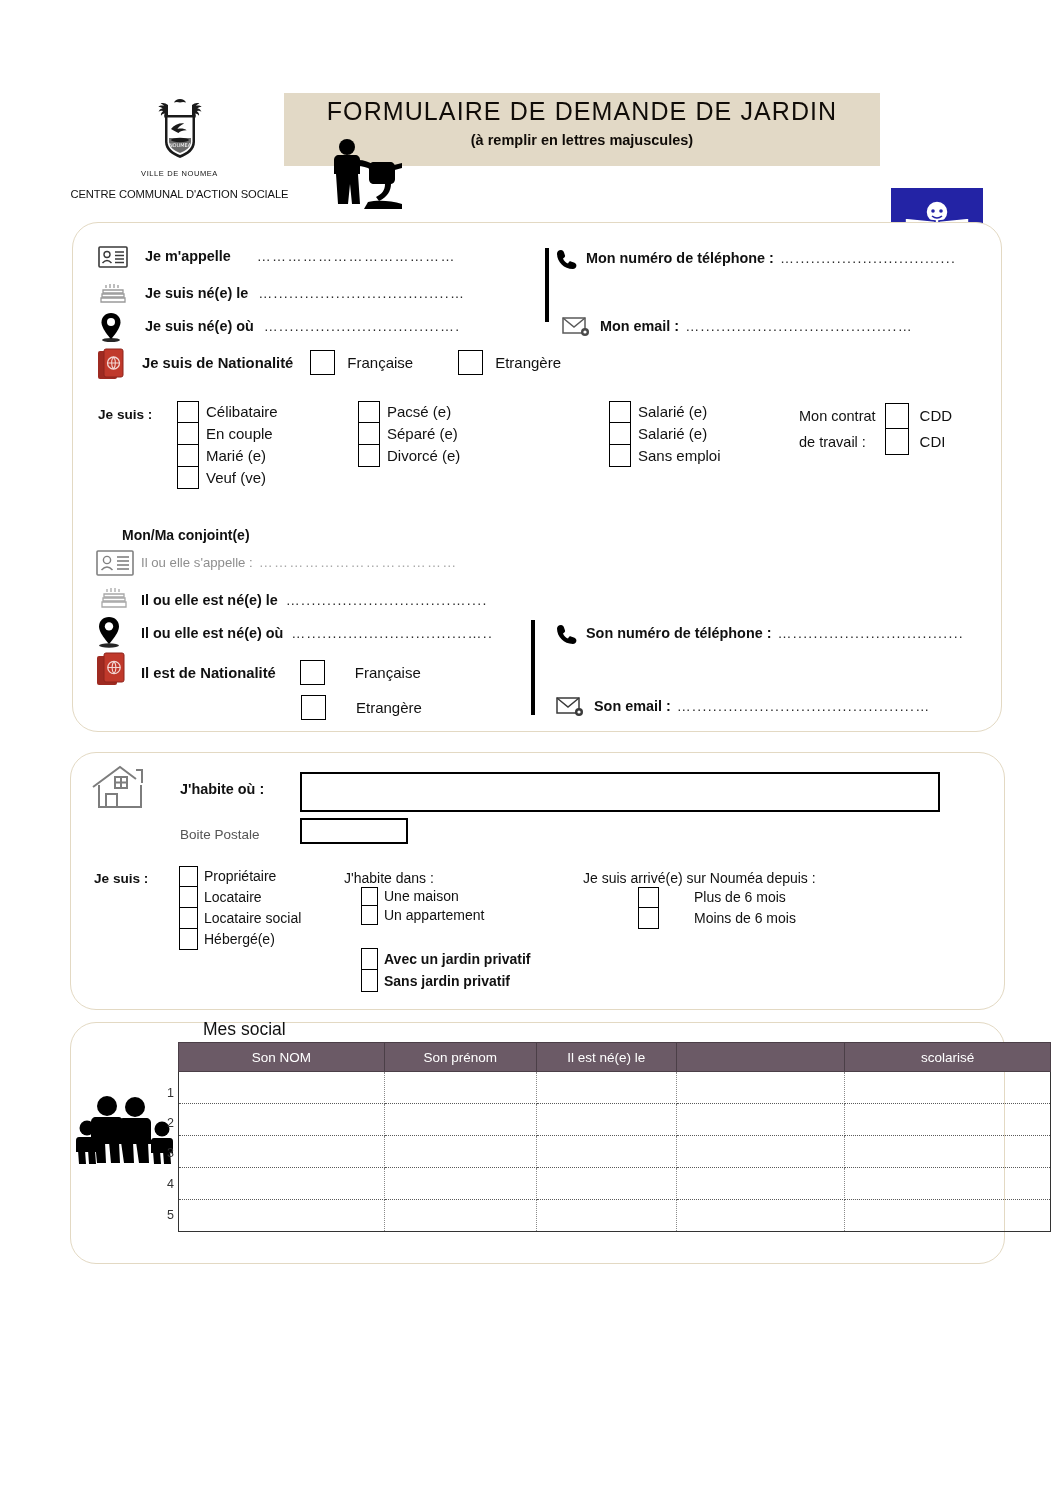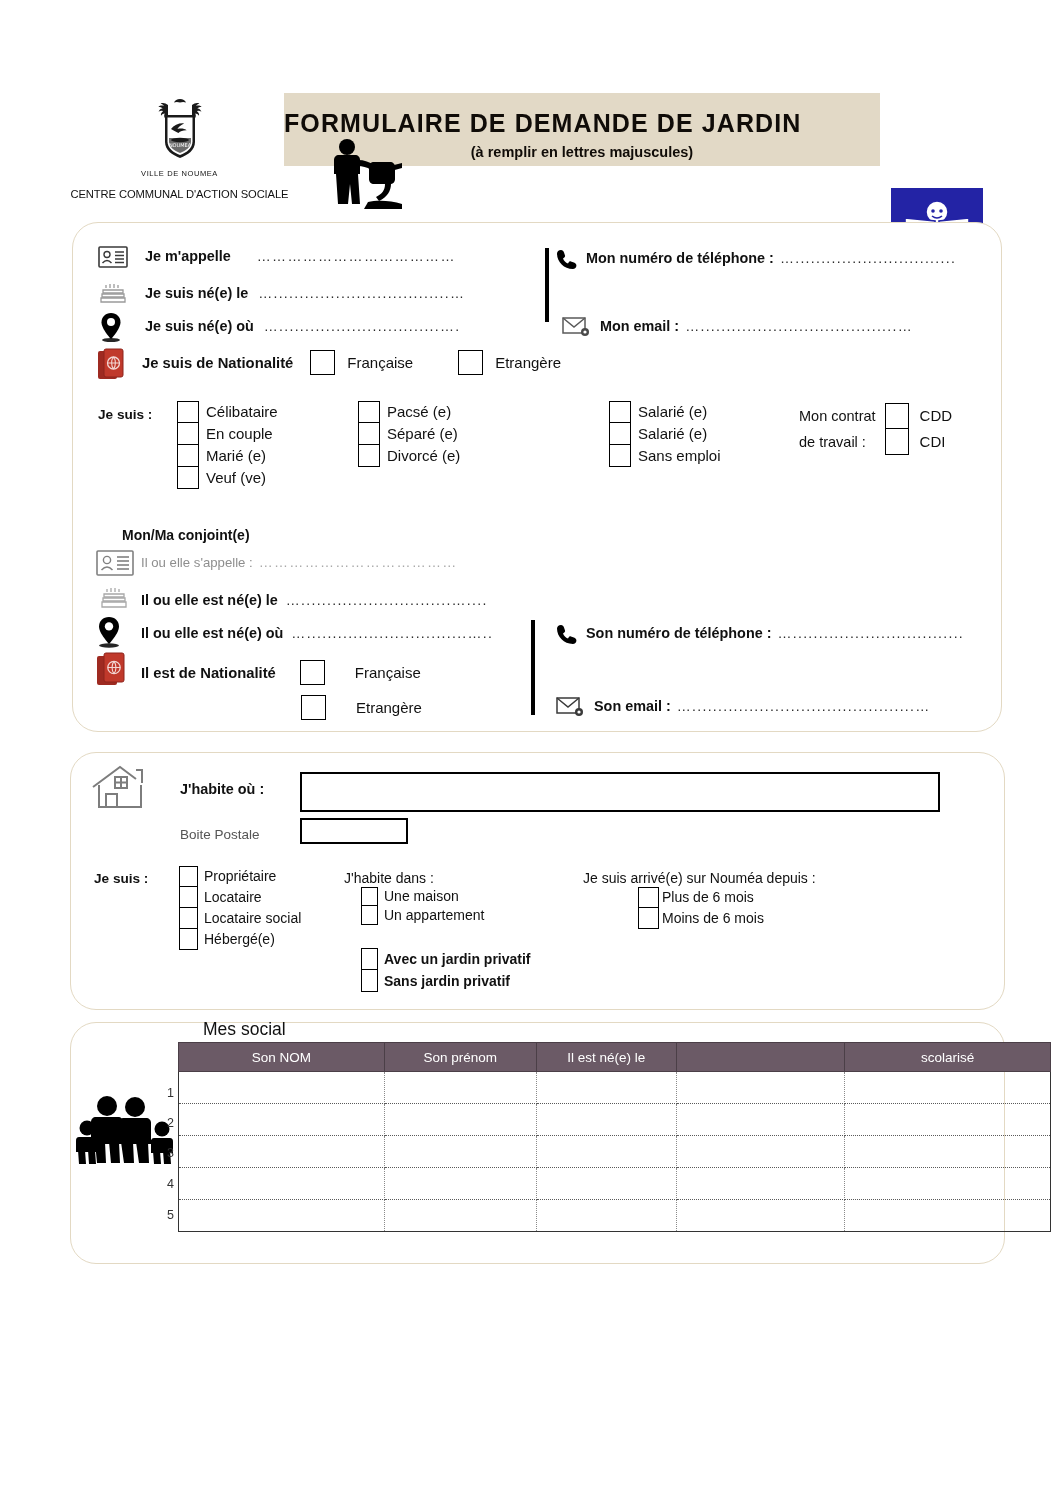--- a/index.html
+++ b/index.html
@@ -18,22 +18,22 @@
   .logo-block{position:absolute;left:62px;top:8px;width:235px;text-align:center;}
   .crest{width:74px;height:68px;margin:0 auto;}
   .crest-caption{font-size:7.5px;letter-spacing:.6px;margin-top:1px;color:#111;}
   .ccas-line{font-size:11.2px;letter-spacing:-0.1px;margin-top:10px;color:#111;white-space:nowrap;}
 
   .title-band{
     position:absolute;left:284px;top:5px;width:596px;height:73px;
     background:#e2d9c6;
   }
   .title-main{
-    text-align:left;font-weight:bold;font-size:25px;letter-spacing:1.1px;
-    padding-top:16px;color:#100c08;
+    text-align:center;font-weight:normal;font-size:25px;letter-spacing:1.1px;
+    padding-top:4px;color:#100c08;
   }
   .title-sub{
     text-align:center;font-weight:bold;font-size:14.5px;margin-top:6px;color:#100c08;
   }
   .water-icon{position:absolute;left:330px;top:48px;width:80px;height:78px;}
   .plant-icon{position:absolute;left:765px;top:140px;width:92px;height:64px;}
 
   .falc{
     position:absolute;left:891px;top:100px;width:92px;height:80px;
     background:#2323a5;
@@ -475,21 +475,21 @@
   </div>
 
   <div style="position:absolute;left:583px;top:869px;">
     <span class="opt-txt-sm">Je suis arrivé(e) sur Nouméa depuis :</span>
   </div>
   <div style="position:absolute;left:638px;top:887px;display:flex;">
     <div class="cbstack">
       <span class="cb cb-xs" style="width:21px;height:21px;"></span>
       <span class="cb cb-xs" style="width:21px;height:21px;"></span>
     </div>
-    <div style="margin-left:3px;">
+    <div style="margin-left:35px;">
       <div class="opt-txt-sm" style="height:21px;line-height:21px;">Plus de 6 mois</div>
       <div class="opt-txt-sm" style="height:21px;line-height:21px;">Moins de 6 mois</div>
     </div>
   </div>
 
   <div class="panel" id="panel-children"></div>
 
   <div class="mes-enfants">Mes social</div>
 
   <svg class="family-icon" viewBox="0 0 102 72">

